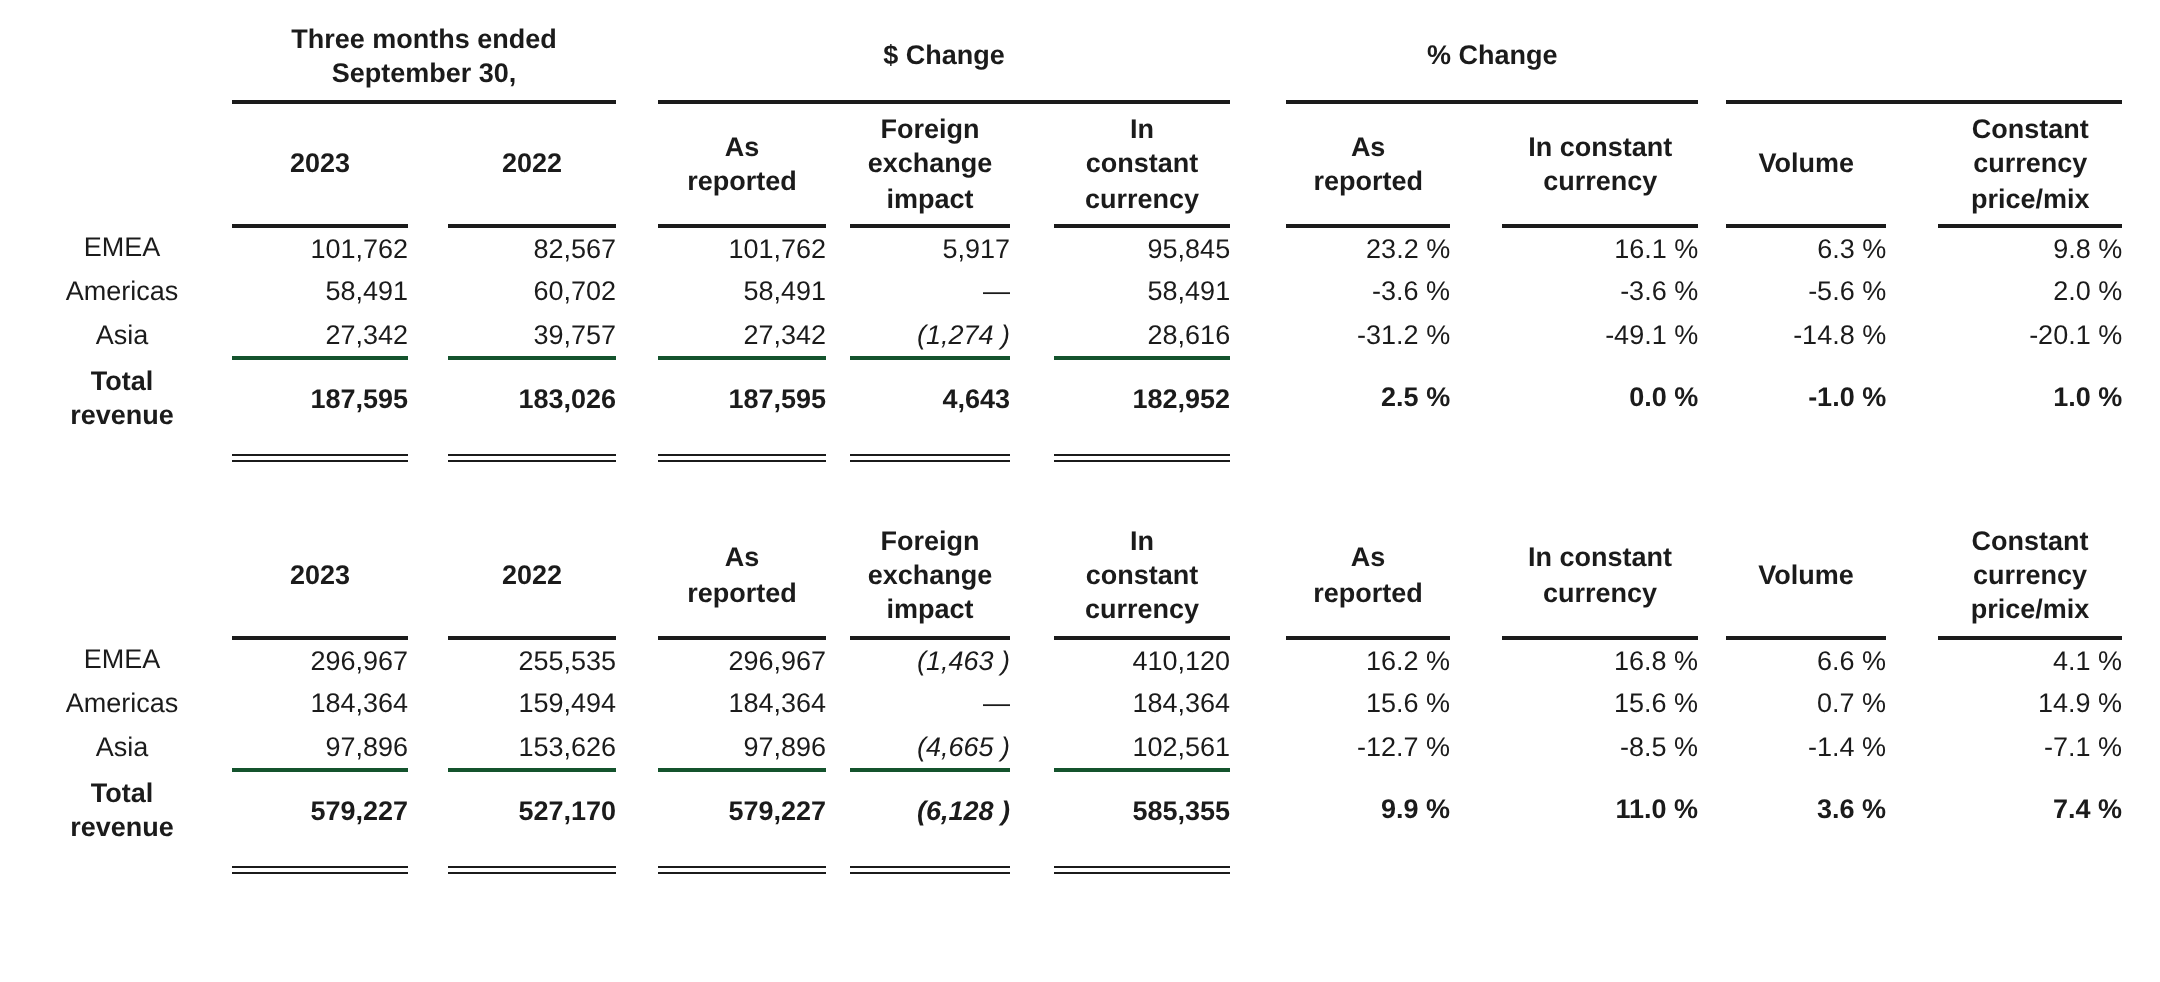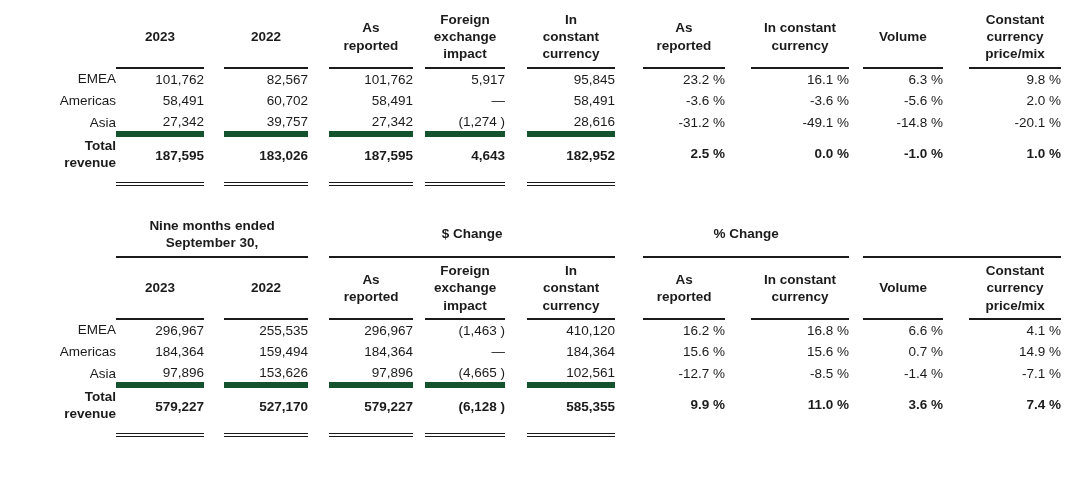--- a/index.html
+++ b/index.html
@@ -27,41 +27,219 @@
     padding-bottom: 4px;
   }
   td.grp-line { border-bottom: 2px solid #1b1b1b; }
   tr.hdr-row { height: 62px; }
   td.hdr {
     font-weight: bold; text-align: center; vertical-align: middle;
     white-space: pre-line;
     border-bottom: 2px solid #1b1b1b;
   }
   tr.data-row { height: 22px; }
-  td.lbl { text-align: right; white-space: pre-line; margin-top: 12px; }
+  td.lbl { text-align: center; white-space: pre-line; margin-top: 12px; }
   td.num { text-align: right; padding-right: 12px; }
   td.pct { padding-right: 2px; }
-  td.neg { padding-right: 4px; }
-  td.u { border-bottom: 6px solid #14532d; }
+  td.neg { padding-right: 4px; font-style: italic; }
+  td.u { border-bottom: 2px solid #14532d; }
   tr.total-row { height: 40px; }
   tr.total-row td { font-weight: bold; }
   tr.rule-row { height: 14px; }
   td.dbl div.dblrule {
     box-sizing: content-box;
     margin-top: 5px;
     height: 2px;
     border-top: 1.7px solid #1b1b1b;
     border-bottom: 1.7px solid #1b1b1b;
   }
   .tbl-gap { height: 24px; }
 </style>
 </head>
 <body>
 
 <div class="page">
+
+  <table class="rev">
+    <colgroup>
+      <col style="width:110px">
+        <col style="width:88px">
+        <col style="width:20px">
+        <col style="width:84px">
+      <col style="width:21px">
+        <col style="width:84px">
+        <col style="width:12px">
+        <col style="width:80px">
+      <col style="width:22px">
+        <col style="width:88px">
+        <col style="width:28px">
+        <col style="width:82px">
+      <col style="width:26px">
+        <col style="width:98px">
+        <col style="width:14px">
+        <col style="width:80px">
+      <col style="width:26px">
+        <col style="width:92px">
+    </colgroup>
+    <tbody>
+        <tr class="grp-row">
+      <td class="lbl"></td>
+      <td class="grp" colspan="3">Three months ended
+September 30,</td>
+      <td></td>
+      <td class="grp" colspan="5">$ Change</td>
+      <td></td>
+      <td class="grp" colspan="3">% Change</td>
+      <td></td>
+      <td class="grp-line" colspan="3"></td>
+    </tr>
+    <tr class="hdr-row">
+      <td class="lbl"></td>
+      <td class="hdr">2023</td>
+      <td></td>
+      <td class="hdr">2022</td>
+      <td></td>
+      <td class="hdr">As
+reported</td>
+      <td></td>
+      <td class="hdr">Foreign
+exchange
+impact</td>
+      <td></td>
+      <td class="hdr">In
+constant
+currency</td>
+      <td></td>
+      <td class="hdr">As
+reported</td>
+      <td></td>
+      <td class="hdr">In constant
+currency</td>
+      <td></td>
+      <td class="hdr">Volume</td>
+      <td></td>
+      <td class="hdr">Constant
+currency
+price/mix</td>
+    </tr>
+    <tr class="data-row">
+      <td class="lbl">EMEA</td>
+      <td class="num">101,762</td>
+      <td></td>
+      <td class="num">82,567</td>
+      <td></td>
+      <td class="num">101,762</td>
+      <td></td>
+      <td class="num">5,917</td>
+      <td></td>
+      <td class="num">95,845</td>
+      <td></td>
+      <td class="num pct">23.2 %</td>
+      <td></td>
+      <td class="num pct">16.1 %</td>
+      <td></td>
+      <td class="num pct">6.3 %</td>
+      <td></td>
+      <td class="num pct">9.8 %</td>
+    </tr>
+    <tr class="data-row">
+      <td class="lbl">Americas</td>
+      <td class="num">58,491</td>
+      <td></td>
+      <td class="num">60,702</td>
+      <td></td>
+      <td class="num">58,491</td>
+      <td></td>
+      <td class="num">—</td>
+      <td></td>
+      <td class="num">58,491</td>
+      <td></td>
+      <td class="num pct">-3.6 %</td>
+      <td></td>
+      <td class="num pct">-3.6 %</td>
+      <td></td>
+      <td class="num pct">-5.6 %</td>
+      <td></td>
+      <td class="num pct">2.0 %</td>
+    </tr>
+    <tr class="data-row">
+      <td class="lbl">Asia</td>
+      <td class="num u">27,342</td>
+      <td></td>
+      <td class="num u">39,757</td>
+      <td></td>
+      <td class="num u">27,342</td>
+      <td></td>
+      <td class="num neg u">(1,274 )</td>
+      <td></td>
+      <td class="num u">28,616</td>
+      <td></td>
+      <td class="num pct">-31.2 %</td>
+      <td></td>
+      <td class="num pct">-49.1 %</td>
+      <td></td>
+      <td class="num pct">-14.8 %</td>
+      <td></td>
+      <td class="num pct">-20.1 %</td>
+    </tr>
+    <tr class="total-row">
+      <td class="lbl">Total
+revenue</td>
+      <td class="num">187,595</td>
+      <td></td>
+      <td class="num">183,026</td>
+      <td></td>
+      <td class="num">187,595</td>
+      <td></td>
+      <td class="num">4,643</td>
+      <td></td>
+      <td class="num">182,952</td>
+      <td></td>
+      <td class="num pct">2.5 %</td>
+      <td></td>
+      <td class="num pct">0.0 %</td>
+      <td></td>
+      <td class="num pct">-1.0 %</td>
+      <td></td>
+      <td class="num pct">1.0 %</td>
+    </tr>
+    <tr class="rule-row">
+      <td></td>
+      <td class="dbl">
+            <div class="dblrule"></div>
+          </td>
+      <td></td>
+      <td class="dbl">
+            <div class="dblrule"></div>
+          </td>
+      <td></td>
+      <td class="dbl">
+            <div class="dblrule"></div>
+          </td>
+      <td></td>
+      <td class="dbl">
+            <div class="dblrule"></div>
+          </td>
+      <td></td>
+      <td class="dbl">
+            <div class="dblrule"></div>
+          </td>
+      <td></td>
+      <td></td>
+      <td></td>
+      <td></td>
+      <td></td>
+      <td></td>
+      <td></td>
+      <td></td>
+    </tr>
+  </tbody>
+    </table>
+
+  <div class="tbl-gap"></div>
 
   <table class="rev">
     <colgroup>
       <col style="width:110px">
         <col style="width:88px">
         <col style="width:20px">
         <col style="width:84px">
       <col style="width:21px">
         <col style="width:84px">
         <col style="width:12px">
@@ -102,198 +280,20 @@
 currency</td>
       <td></td>
       <td class="hdr">Volume</td>
       <td></td>
       <td class="hdr">Constant
 currency
 price/mix</td>
     </tr>
     <tr class="data-row">
       <td class="lbl">EMEA</td>
-      <td class="num">101,762</td>
-      <td></td>
-      <td class="num">82,567</td>
-      <td></td>
-      <td class="num">101,762</td>
-      <td></td>
-      <td class="num">5,917</td>
-      <td></td>
-      <td class="num">95,845</td>
-      <td></td>
-      <td class="num pct">23.2 %</td>
-      <td></td>
-      <td class="num pct">16.1 %</td>
-      <td></td>
-      <td class="num pct">6.3 %</td>
-      <td></td>
-      <td class="num pct">9.8 %</td>
-    </tr>
-    <tr class="data-row">
-      <td class="lbl">Americas</td>
-      <td class="num">58,491</td>
-      <td></td>
-      <td class="num">60,702</td>
-      <td></td>
-      <td class="num">58,491</td>
-      <td></td>
-      <td class="num">—</td>
-      <td></td>
-      <td class="num">58,491</td>
-      <td></td>
-      <td class="num pct">-3.6 %</td>
-      <td></td>
-      <td class="num pct">-3.6 %</td>
-      <td></td>
-      <td class="num pct">-5.6 %</td>
-      <td></td>
-      <td class="num pct">2.0 %</td>
-    </tr>
-    <tr class="data-row">
-      <td class="lbl">Asia</td>
-      <td class="num u">27,342</td>
-      <td></td>
-      <td class="num u">39,757</td>
-      <td></td>
-      <td class="num u">27,342</td>
-      <td></td>
-      <td class="num neg u">(1,274 )</td>
-      <td></td>
-      <td class="num u">28,616</td>
-      <td></td>
-      <td class="num pct">-31.2 %</td>
-      <td></td>
-      <td class="num pct">-49.1 %</td>
-      <td></td>
-      <td class="num pct">-14.8 %</td>
-      <td></td>
-      <td class="num pct">-20.1 %</td>
-    </tr>
-    <tr class="total-row">
-      <td class="lbl">Total
-revenue</td>
-      <td class="num">187,595</td>
-      <td></td>
-      <td class="num">183,026</td>
-      <td></td>
-      <td class="num">187,595</td>
-      <td></td>
-      <td class="num">4,643</td>
-      <td></td>
-      <td class="num">182,952</td>
-      <td></td>
-      <td class="num pct">2.5 %</td>
-      <td></td>
-      <td class="num pct">0.0 %</td>
-      <td></td>
-      <td class="num pct">-1.0 %</td>
-      <td></td>
-      <td class="num pct">1.0 %</td>
-    </tr>
-    <tr class="rule-row">
-      <td></td>
-      <td class="dbl">
-            <div class="dblrule"></div>
-          </td>
-      <td></td>
-      <td class="dbl">
-            <div class="dblrule"></div>
-          </td>
-      <td></td>
-      <td class="dbl">
-            <div class="dblrule"></div>
-          </td>
-      <td></td>
-      <td class="dbl">
-            <div class="dblrule"></div>
-          </td>
-      <td></td>
-      <td class="dbl">
-            <div class="dblrule"></div>
-          </td>
-      <td></td>
-      <td></td>
-      <td></td>
-      <td></td>
-      <td></td>
-      <td></td>
-      <td></td>
-      <td></td>
-    </tr>
-  </tbody>
-    </table>
-
-  <div class="tbl-gap"></div>
-
-  <table class="rev">
-    <colgroup>
-      <col style="width:110px">
-        <col style="width:88px">
-        <col style="width:20px">
-        <col style="width:84px">
-      <col style="width:21px">
-        <col style="width:84px">
-        <col style="width:12px">
-        <col style="width:80px">
-      <col style="width:22px">
-        <col style="width:88px">
-        <col style="width:28px">
-        <col style="width:82px">
-      <col style="width:26px">
-        <col style="width:98px">
-        <col style="width:14px">
-        <col style="width:80px">
-      <col style="width:26px">
-        <col style="width:92px">
-    </colgroup>
-    <tbody>
-        <tr class="grp-row">
-      <td class="lbl"></td>
-      <td class="grp" colspan="3">Nine months ended
-September 30,</td>
-      <td></td>
-      <td class="grp" colspan="5">$ Change</td>
-      <td></td>
-      <td class="grp" colspan="3">% Change</td>
-      <td></td>
-      <td class="grp-line" colspan="3"></td>
-    </tr>
-    <tr class="hdr-row">
-      <td class="lbl"></td>
-      <td class="hdr">2023</td>
-      <td></td>
-      <td class="hdr">2022</td>
-      <td></td>
-      <td class="hdr">As
-reported</td>
-      <td></td>
-      <td class="hdr">Foreign
-exchange
-impact</td>
-      <td></td>
-      <td class="hdr">In
-constant
-currency</td>
-      <td></td>
-      <td class="hdr">As
-reported</td>
-      <td></td>
-      <td class="hdr">In constant
-currency</td>
-      <td></td>
-      <td class="hdr">Volume</td>
-      <td></td>
-      <td class="hdr">Constant
-currency
-price/mix</td>
-    </tr>
-    <tr class="data-row">
-      <td class="lbl">EMEA</td>
       <td class="num">296,967</td>
       <td></td>
       <td class="num">255,535</td>
       <td></td>
       <td class="num">296,967</td>
       <td></td>
       <td class="num neg">(1,463 )</td>
       <td></td>
       <td class="num">410,120</td>
       <td></td>

